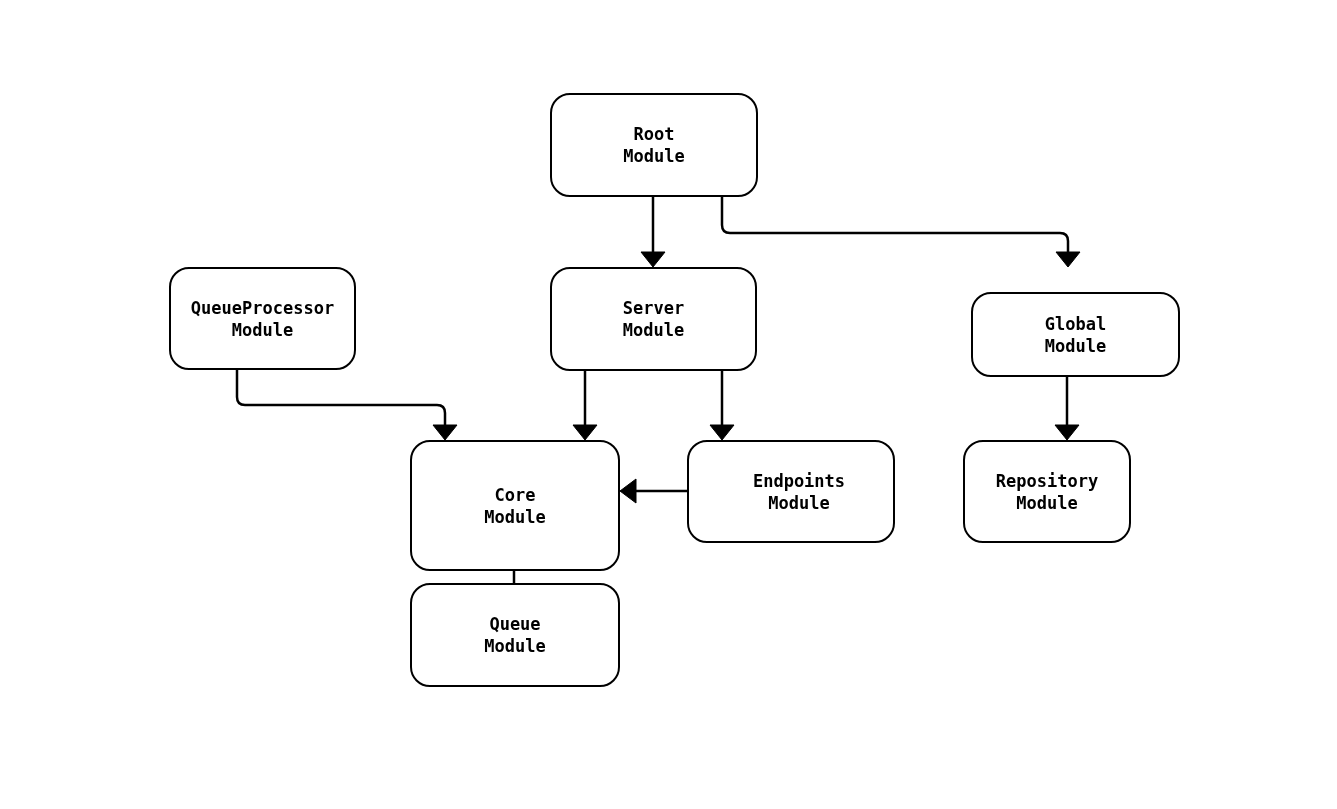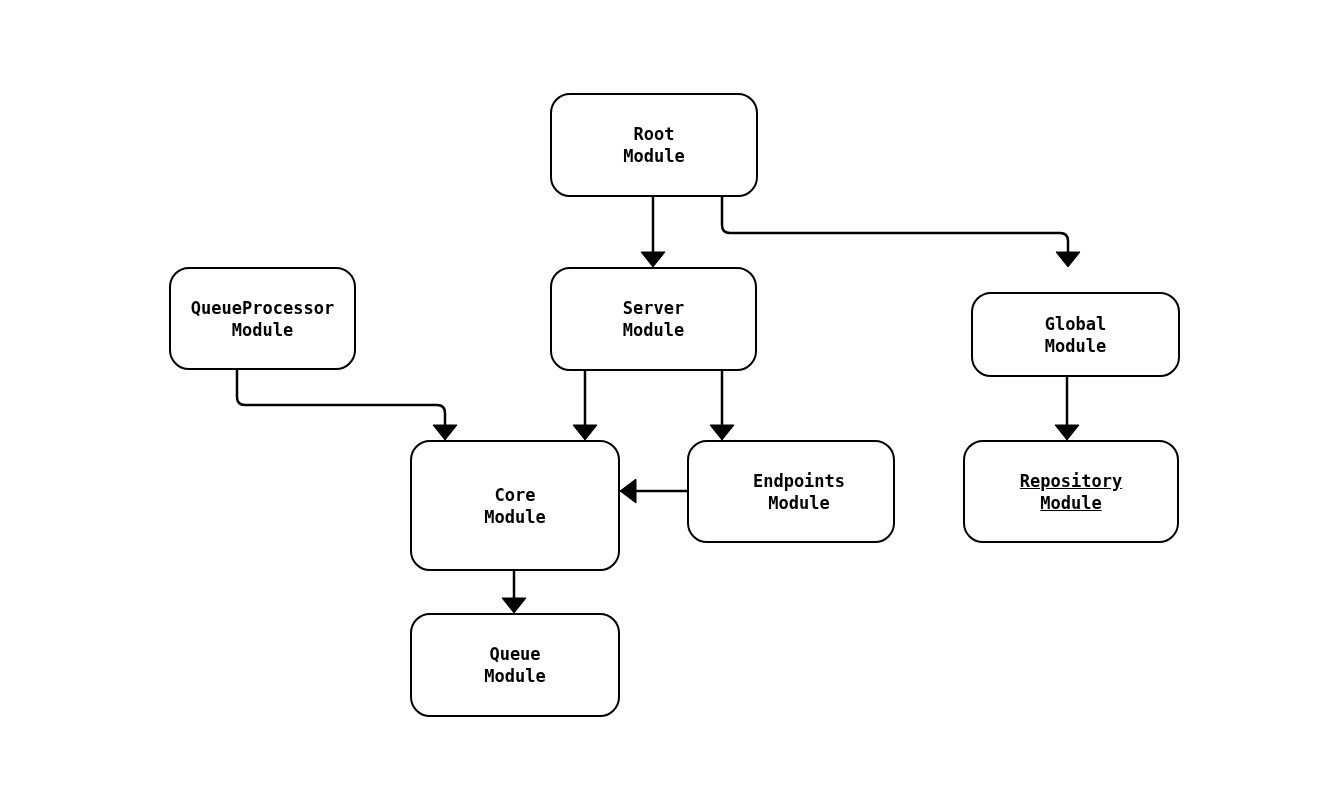--- a/index.html
+++ b/index.html
@@ -48,22 +48,22 @@
     line-height: 22px;
     color: #000000;
     text-align: center;
   }
   .n-root        { left: 550px; top:  93px; width: 208px; height: 104px; }
   .n-queueproc   { left: 133px; top: 267px; width: 187px; height: 103px; margin-left: 36px; }
   .n-server      { left: 550px; top: 267px; width: 207px; height: 104px; text-align: right; }
   .n-global      { left: 971px; top: 267px; width: 209px; height: 85px; margin-top: 25px; }
   .n-core        { left: 410px; top: 440px; width: 210px; height: 131px; }
   .n-endpoints   { left: 687px; top: 440px; width: 208px; height: 103px; padding-left: 16px; }
-  .n-repository  { left: 963px; top: 440px; width: 216px; height: 103px; text-decoration: underline; }
-  .n-queue       { left: 410px; top: 613px; width: 210px; height: 104px; }
+  .n-repository  { left: 963px; top: 440px; width: 168px; height: 103px; }
+  .n-queue       { left: 410px; top: 583px; width: 210px; height: 104px; }
 </style>
 </head>
 <body>
 
 <div class="canvas">
 
   <svg class="edge-layer" viewBox="0 0 1337 809" xmlns="http://www.w3.org/2000/svg">
 
     <g>
       <path d="M653,197 V252"></path>

